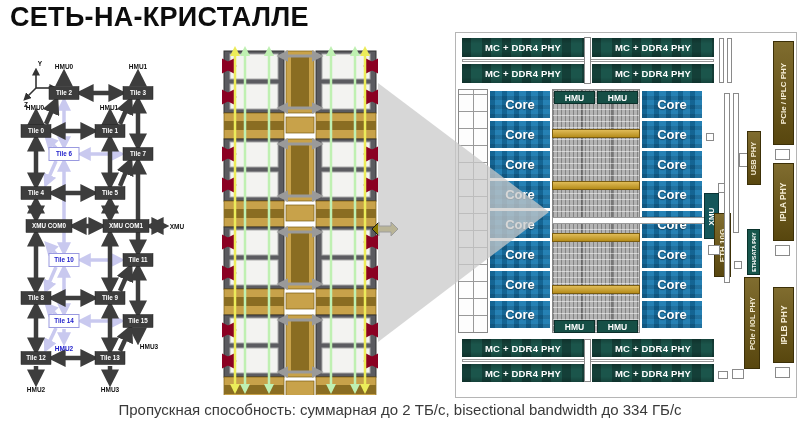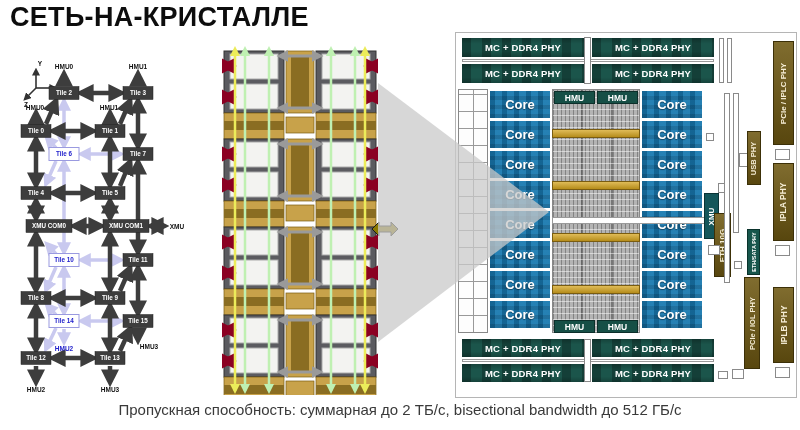--- a/index.html
+++ b/index.html
@@ -415,14 +415,14 @@
       </div>
     <div class="deco" style="left:128px;top:306px;width:7px;height:43px"></div>
     <div class="deco" style="left:262px;top:338px;width:10px;height:8px"></div>
     <div class="deco" style="left:276px;top:336px;width:12px;height:10px"></div>
   </div>
 
   <svg class="tri" width="800" height="430" viewBox="0 0 800 430">
     <polygon points="378,83 378,342 549,212" fill="#c9c9c9" opacity="0.75"></polygon>
   </svg>
 
-  <div class="caption">Пропускная способность: суммарная до 2 ТБ/с, bisectional bandwidth до 512 ГБ/с</div>
+  <div class="caption">Пропускная способность: суммарная до 2 ТБ/с, bisectional bandwidth до 334 ГБ/с</div>
 </div>
 
 </body></html>

